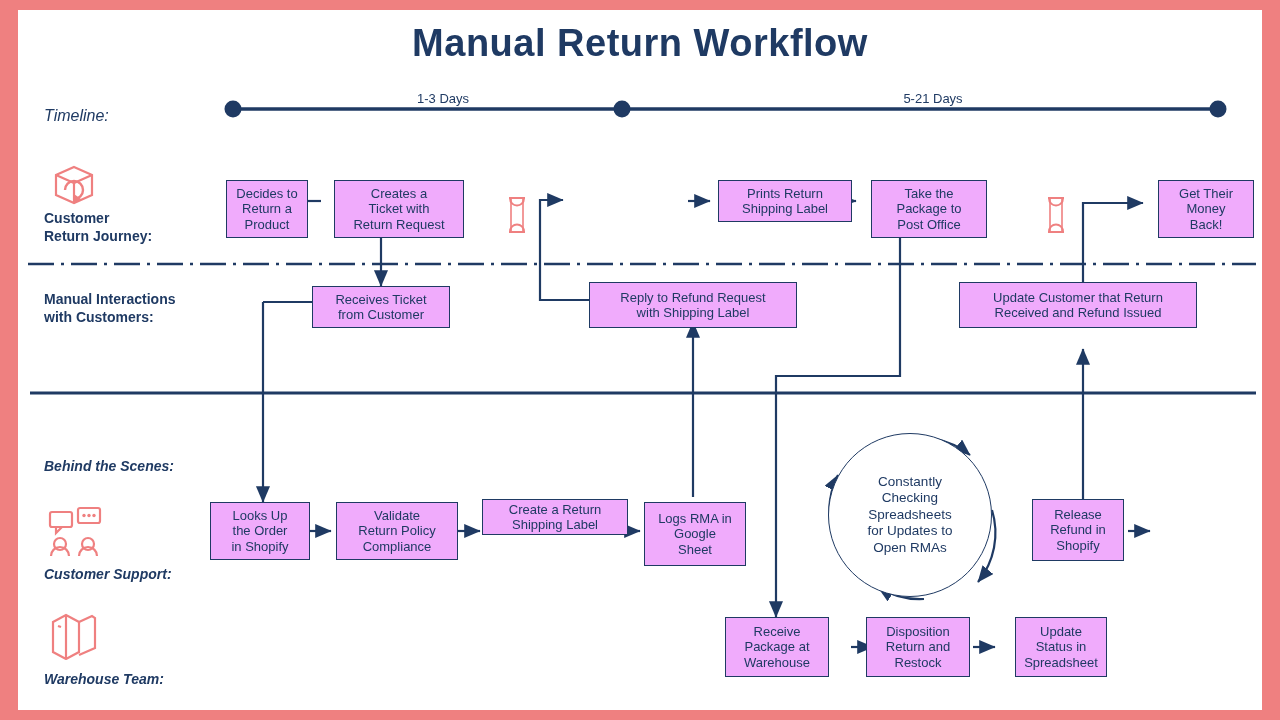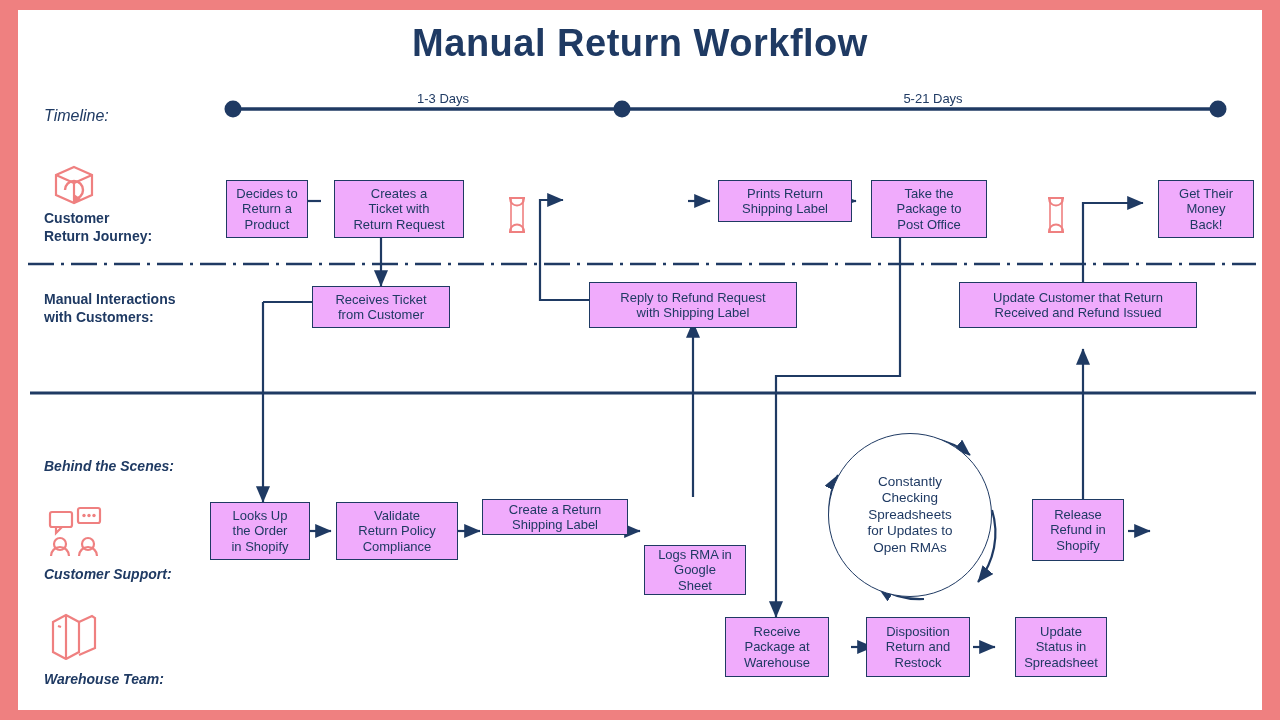--- a/index.html
+++ b/index.html
@@ -257,21 +257,21 @@
 Received and Refund Issued</div>
 
   <div class="box" style="left:192px; top:492px; width:100px; height:58px;">Looks Up
 the Order
 in Shopify</div>
   <div class="box" style="left:318px; top:492px; width:122px; height:58px;">Validate
 Return Policy
 Compliance</div>
   <div class="box" style="left:464px; top:489px; width:146px; height:36px;">Create a Return
 Shipping Label</div>
-  <div class="box" style="left:626px; top:492px; width:102px; height:50px;margin-top:43px;">Logs RMA in
+  <div class="box" style="left:626px; top:492px; width:102px; height:64px;">Logs RMA in
 Google
 Sheet</div>
   <div class="circle-note" style="left:810px; top:423px; width:164px; height:164px;">Constantly
 Checking
 Spreadsheets
 for Updates to
 Open RMAs</div>
   <div class="box" style="left:1014px; top:489px; width:92px; height:62px;">Release
 Refund in
 Shopify</div>

